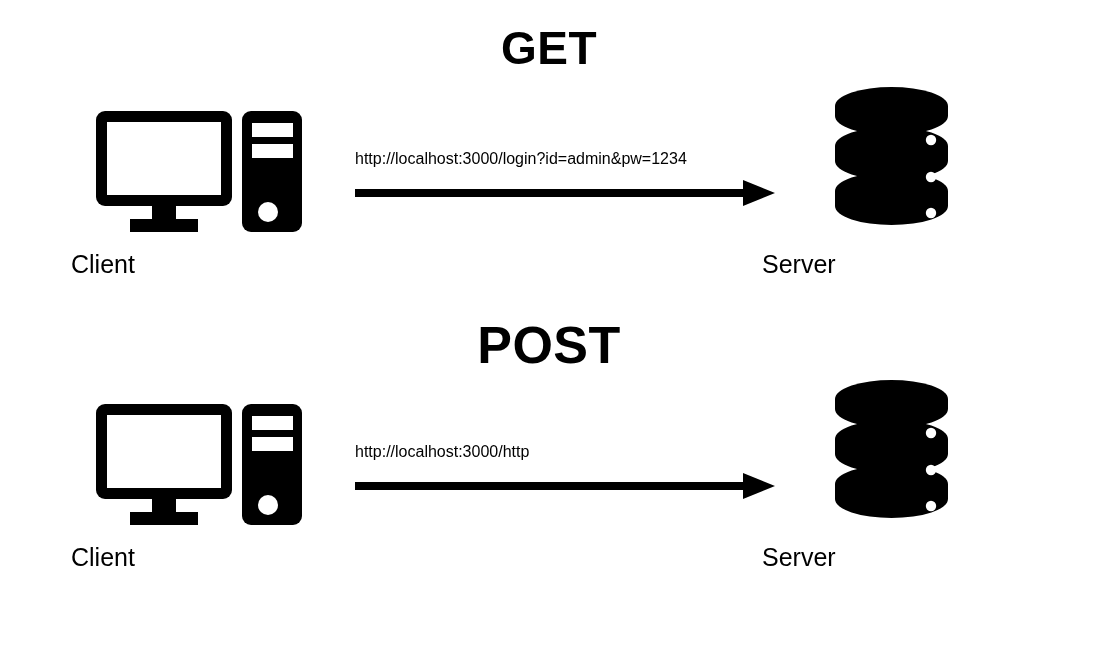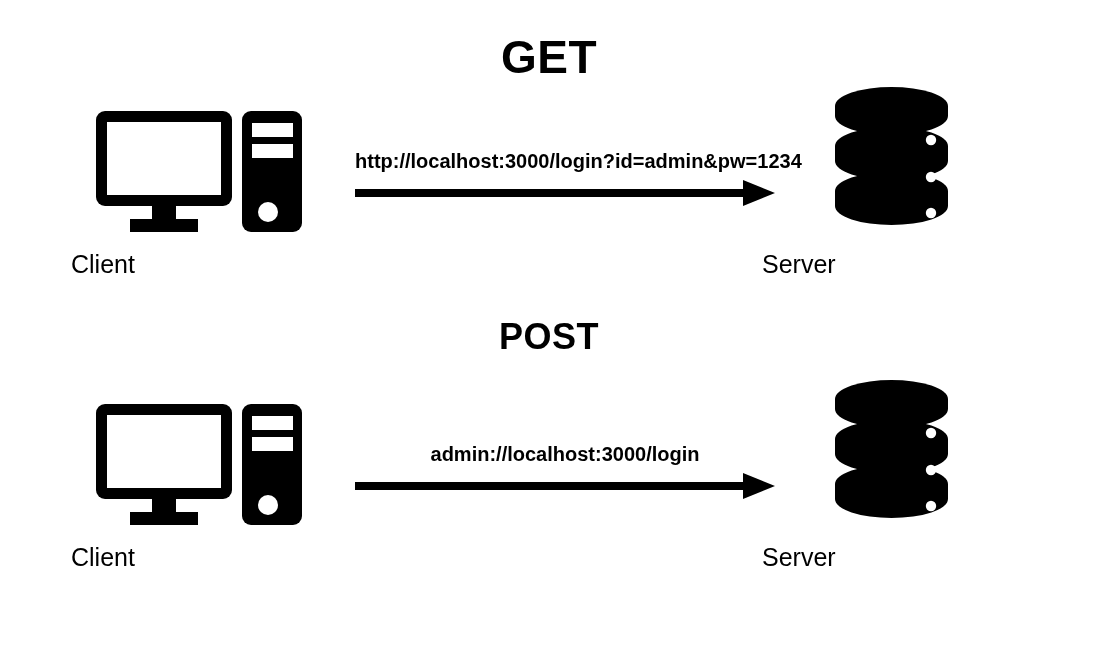--- a/index.html
+++ b/index.html
@@ -27,22 +27,22 @@
     position: absolute;
     left: 0;
     width: 1098px;
     text-align: center;
     font-weight: bold;
     color: #000000;
     letter-spacing: 0.5px;
     line-height: 1;
     white-space: nowrap;
   }
-  .title-get  { top: 34px; font-size: 46px; }
-  .title-post { top: 319px; font-size: 36px; }
+  .title-get  { top: 25px; font-size: 46px; }
+  .title-post { top: 319px; font-size: 52px; }
   .node-label {
     position: absolute;
     width: 260px;
     text-align: left;
     font-size: 25px;
     font-weight: normal;
     color: #000000;
     line-height: 1;
     white-space: nowrap;
   }
@@ -52,23 +52,22 @@
   .server-icon { position: absolute; width: 113px; height: 145px; }
 
   
   .arrow {
     position: absolute;
     height: 30px;
   }
   .arrow-url {
     position: absolute;
     width: 100%;
-    text-align: center;
-    font-size: 20px;
-    font-weight: bold;
+    font-size: 16px;
+    font-weight: normal;
     color: #000000;
     line-height: 1;
     white-space: nowrap;
   }
   .arrow-svg { position: absolute; left: 0; top: 0; display: block; }
 
   svg { display: block; }
 </style>
 </head>
 <body>
@@ -139,21 +138,21 @@
       <rect x="146" y="0" width="60" height="121" rx="9" ry="9" fill="#000000"></rect>
       <rect x="156" y="12" width="41" height="14" fill="#ffffff"></rect>
       <rect x="156" y="33" width="41" height="14" fill="#ffffff"></rect>
       <circle cx="172" cy="101" r="10" fill="#ffffff"></circle>
     </svg>
   </div>
 
   <div class="node-label" style="left:71px; top:545px;">Client</div>
 
   <div class="arrow" style="left:355px; top:471px; width:420px;">
-    <div class="arrow-url" style="top:-27px;">admin://localhost:3000/login</div>
+    <div class="arrow-url" style="top:-27px;">http://localhost:3000/http</div>
     <svg class="arrow-svg" width="420" height="30" viewBox="0 0 420 30">
       <rect x="0" y="11" width="392" height="8" fill="#000000"></rect>
       <polygon points="388,2 420,15 388,28" fill="#000000"></polygon>
     </svg>
   </div>
 
   <div class="server-icon" style="left:835px; top:380px;">
     <svg class="arrow-svg" width="113" height="145" viewBox="0 0 113 145">
       <path d="M0,104 L0,119 A56.5,19 0 0 0 113,119 L113,104 Z" fill="#000000"></path>
       <ellipse cx="56.5" cy="104" rx="56.5" ry="19" fill="#000000"></ellipse>

